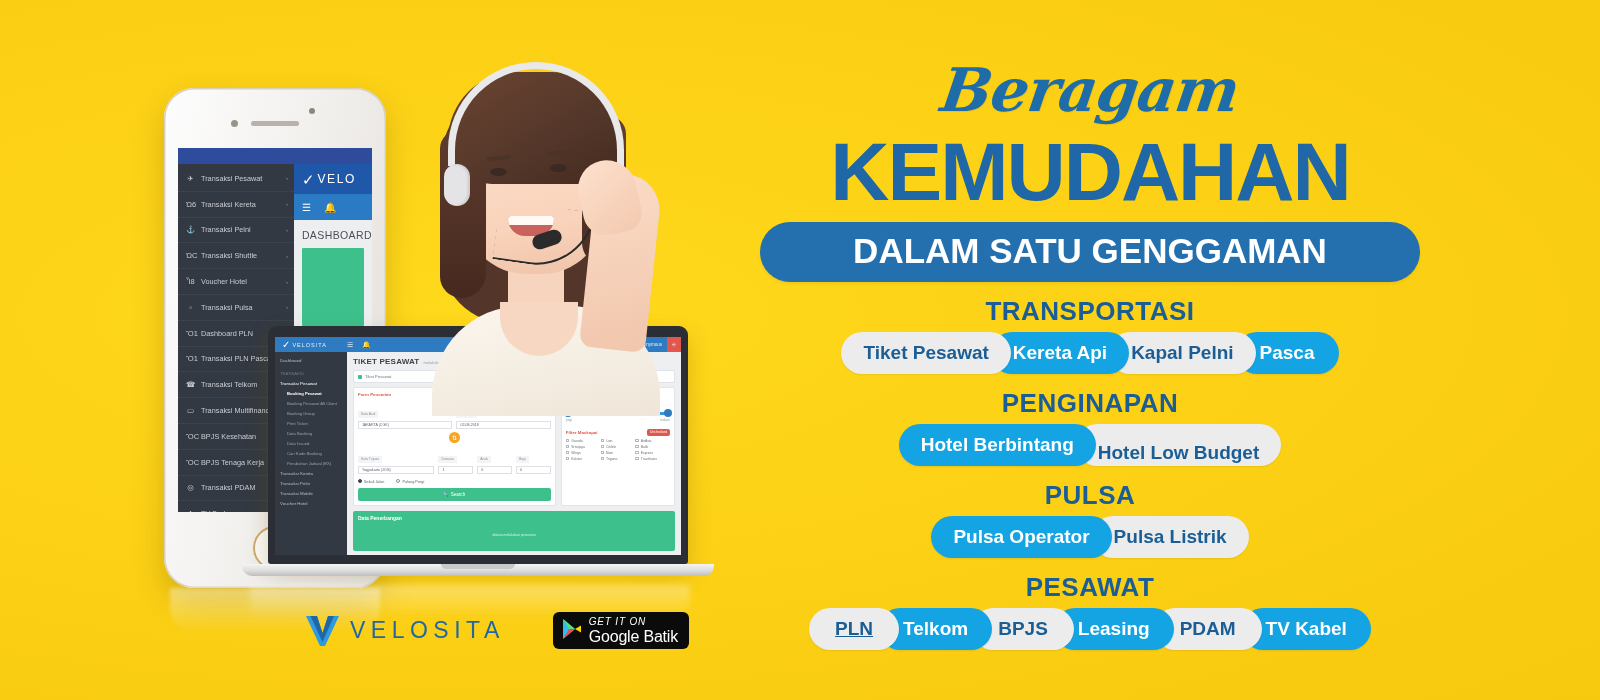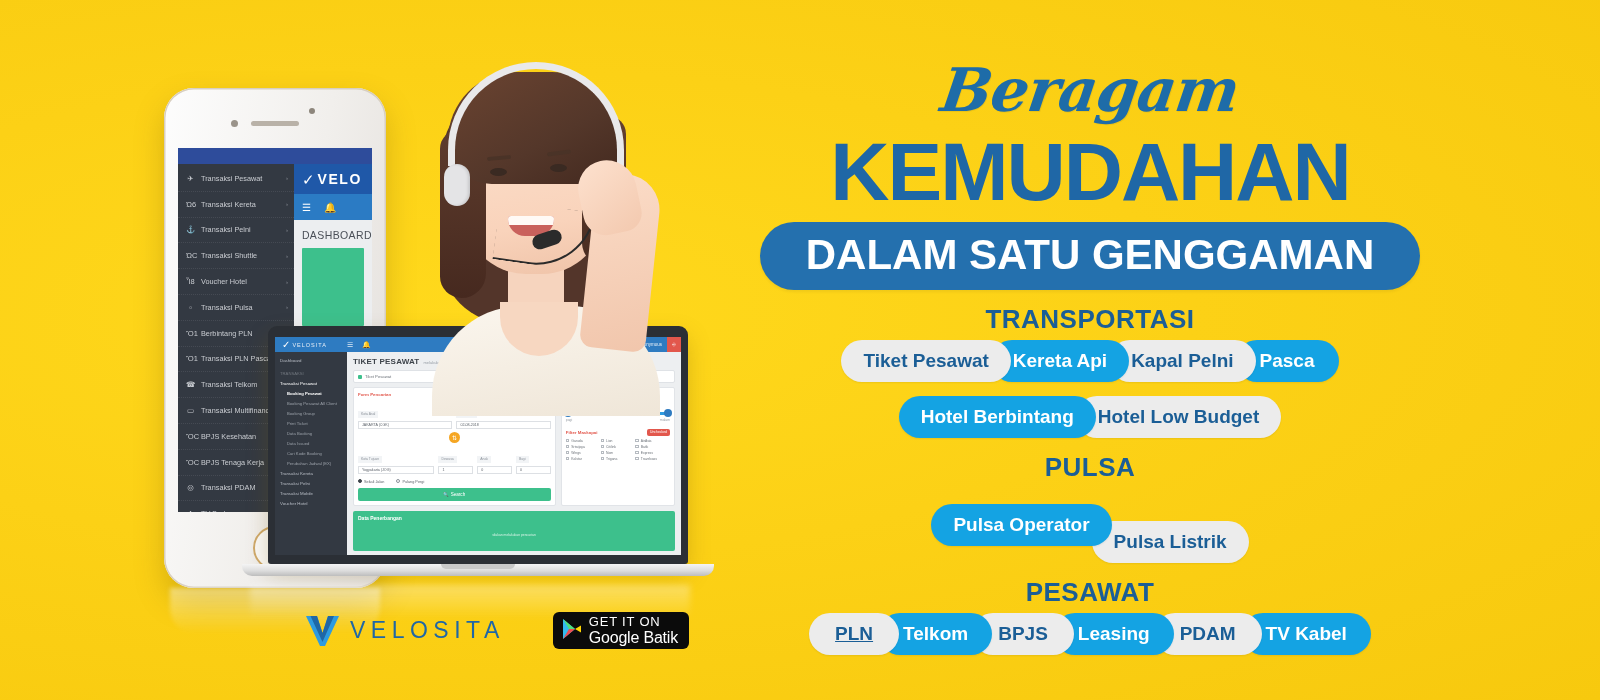--- a/index.html
+++ b/index.html
@@ -28,21 +28,21 @@
   }
   .headline {
     font-size: 82px; font-weight: 700; color: #1F67A6;
     letter-spacing: -2px; line-height: 1.02;
     margin-top: 10px;
     font-family: "Liberation Sans", sans-serif;
   }
   .subbar {
     margin-top: 8px; background: #2470AE;
     border-radius: 40px; padding: 11px 20px 13px;
-    color: #ffffff; font-size: 42px; font-weight: 700;
+    color: #ffffff; font-size: 35px; font-weight: 700;
     letter-spacing: 0px; line-height: 1.05;
     box-shadow: 0 2px 3px rgba(0,0,0,0.06);
   }
 
   
   .cat-group { margin-top: 14px; }
   .cat-title {
     font-size: 26px; font-weight: 700; color: #1B5E96;
     letter-spacing: 0.5px; margin-bottom: 5px;
   }
@@ -97,21 +97,21 @@
   }
   .menu-item .mi-ico { width: 9px; text-align: center; font-size: 7.5px; color: #c9ccd1; flex: 0 0 9px; }
   .menu-item .mi-lab { flex: 1; }
   .menu-item .mi-arw { font-size: 6px; color: #8d929a; }
   .scr-right { flex: 1; background: #eceef0; }
   .sr-logo {
     height: 30px; background: #1F58A8; display: flex; align-items: center;
     gap: 3px; padding-left: 8px;
   }
   .sr-logo-v { font-size: 15px; color: #fff; line-height: 1; }
-  .sr-logo-t { color: #fff; font-size: 14px; letter-spacing: 1.6px; font-weight: bold; }
+  .sr-logo-t { color: #fff; font-size: 12px; letter-spacing: 1.6px; }
   .sr-nav {
     height: 26px; background: #2B7BC4; display: flex; align-items: center;
     gap: 14px; padding-left: 8px; color: #fff; font-size: 10px;
   }
   .sr-title { padding: 9px 0 7px 8px; font-size: 10.5px; color: #4a4f57; letter-spacing: 0.4px; }
   .sr-card { margin: 0 8px; height: 78px; background: #3DC08C; border-radius: 1px; }
 
   .phone-home {
     position: absolute; left: 50%; transform: translateX(-50%); bottom: 18px;
     width: 44px; height: 44px; border-radius: 50%;
@@ -261,21 +261,21 @@
   
   .footer { position: absolute; left: 306px; top: 612px; display: flex; align-items: center; gap: 48px; }
   .vlogo { display: flex; align-items: center; gap: 11px; }
   .vmark { width: 33px; height: 30px; position: relative; }
   .vtext { font-size: 23px; letter-spacing: 5.5px; color: #1F67A6; font-weight: 400; }
   .play-badge {
     background: #0b0b0b; border-radius: 6px; height: 37px;
     display: flex; align-items: center; gap: 7px; padding: 0 11px 0 9px;
   }
   .pb-text { display: flex; flex-direction: column; line-height: 1; }
-  .pb-small { color: #fff; font-size: 13px; letter-spacing: 0.8px; }
+  .pb-small { color: #fff; font-size: 10px; letter-spacing: 0.8px; font-style: italic; }
   .pb-big { color: #fff; font-size: 16px; margin-top: 2px; letter-spacing: -0.2px; }
 </style>
 </head>
 <body>
 
 <div class="banner">
 
   <div class="scene">
 
     <div class="phone">
@@ -312,21 +312,21 @@
                 <span class="mi-lab">Voucher Hotel</span>
                 <span class="mi-arw">›</span>
               </div>
               <div class="menu-item">
                 <span class="mi-ico">▫</span>
                 <span class="mi-lab">Transaksi Pulsa</span>
                 <span class="mi-arw">›</span>
               </div>
               <div class="menu-item">
                 <span class="mi-ico">Ὂ1</span>
-                <span class="mi-lab">Berbintang PLN</span>
+                <span class="mi-lab">Dashboard PLN</span>
                 <span class="mi-arw">›</span>
               </div>
               <div class="menu-item">
                 <span class="mi-ico">Ὂ1</span>
                 <span class="mi-lab">Transaksi PLN Pasca</span>
                 <span class="mi-arw">›</span>
               </div>
               <div class="menu-item">
                 <span class="mi-ico">☎</span>
                 <span class="mi-lab">Transaksi Telkom</span>
@@ -624,30 +624,31 @@
         <div class="cat-group">
           <div class="cat-title">TRANSPORTASI</div>
           <div class="pill-row">
             <div class="pill light z0" style="padding: 0px 22px;">Tiket Pesawat</div>
             <div class="pill blue ov z1" style="padding: 0px 22px;">Kereta Api</div>
             <div class="pill light ov z2" style="padding: 0px 22px;">Kapal Pelni</div>
             <div class="pill blue ov z3" style="padding: 0px 24px;">Pasca</div>
           </div>
         </div>
         <div class="cat-group">
+          <div class="cat-title">PENGINAPAN</div>
           <div class="pill-row">
             <div class="pill blue z0" style="padding: 0px 22px;">Hotel Berbintang</div>
-            <div class="pill light ov z1" style="padding: 0px 22px;">Hotel Low Budget</div>
+            <div class="pill light ov z1" style="padding: 8px 22px;">Hotel Low Budget</div>
           </div>
         </div>
         <div class="cat-group">
           <div class="cat-title">PULSA</div>
           <div class="pill-row">
             <div class="pill blue z0" style="padding: 0px 22px;">Pulsa Operator</div>
-            <div class="pill light ov z1" style="padding: 0px 22px; margin-top: 33px;">Pulsa Listrik</div>
+            <div class="pill light ov z1" style="padding: 0px 22px;">Pulsa Listrik</div>
           </div>
         </div>
         <div class="cat-group">
           <div class="cat-title">PESAWAT</div>
           <div class="pill-row">
             <div class="pill light z0" style="padding: 0px 26px; text-decoration: underline;">PLN</div>
             <div class="pill blue ov z1" style="padding: 0px 24px;">Telkom</div>
             <div class="pill light ov z2" style="padding: 0px 26px;">BPJS</div>
             <div class="pill blue ov z3" style="padding: 0px 24px;">Leasing</div>
             <div class="pill light ov z4" style="padding: 0px 26px;">PDAM</div>

